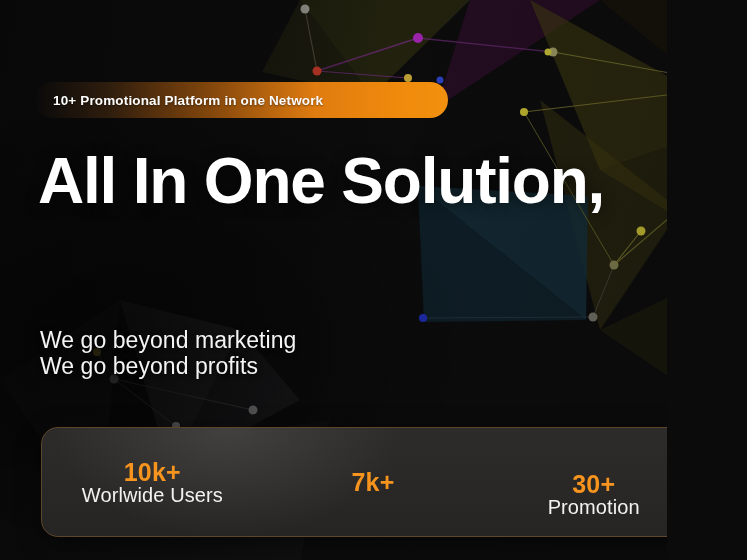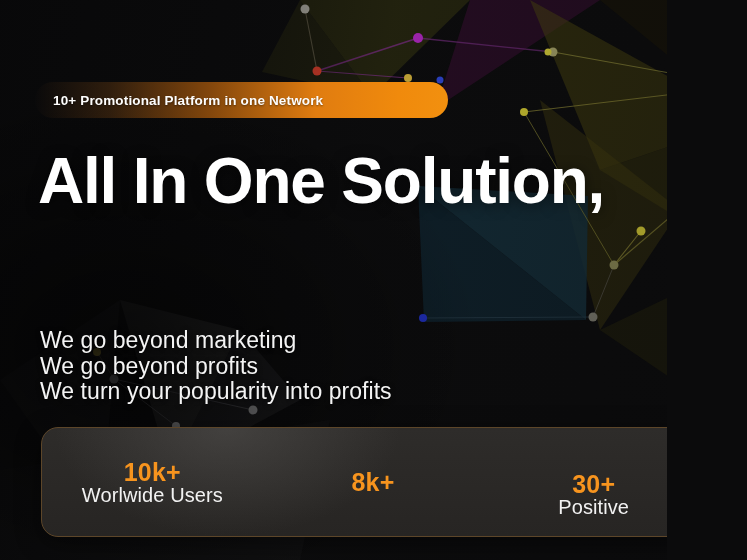--- a/index.html
+++ b/index.html
@@ -215,31 +215,30 @@
       <span class="badge-text">10+ Promotional Platform in one Network</span>
     </div>
 
     <h1 class="headline">
       <span class="hl-line">All In One Solution,</span>
     </h1>
 
     <div class="sub">
       <span class="sub-line">We go beyond marketing</span>
       <span class="sub-line">We go beyond profits</span>
-      <span class="sub-line">We turn your popularity into profits</span>
     </div>
 
     <div class="stats-card" id="stats-card">
         <div class="stat">
           <div class="stat-value" style="color: rgb(247, 148, 30);">10k+</div>
           <div class="stat-label">Worlwide Users</div>
         </div>
         <div class="stat">
-          <div class="stat-value" style="color: rgb(247, 148, 30);">8k+</div>
+          <div class="stat-value" style="color: rgb(247, 148, 30);">7k+</div>
         </div>
         <div class="stat">
           <div class="stat-value" style="color: rgb(247, 148, 30); margin-top: 24px;">30+</div>
-          <div class="stat-label">Positive</div>
+          <div class="stat-label">Promotion</div>
         </div>
       </div>
 
   </div>
 </div>
 
 </body></html>

